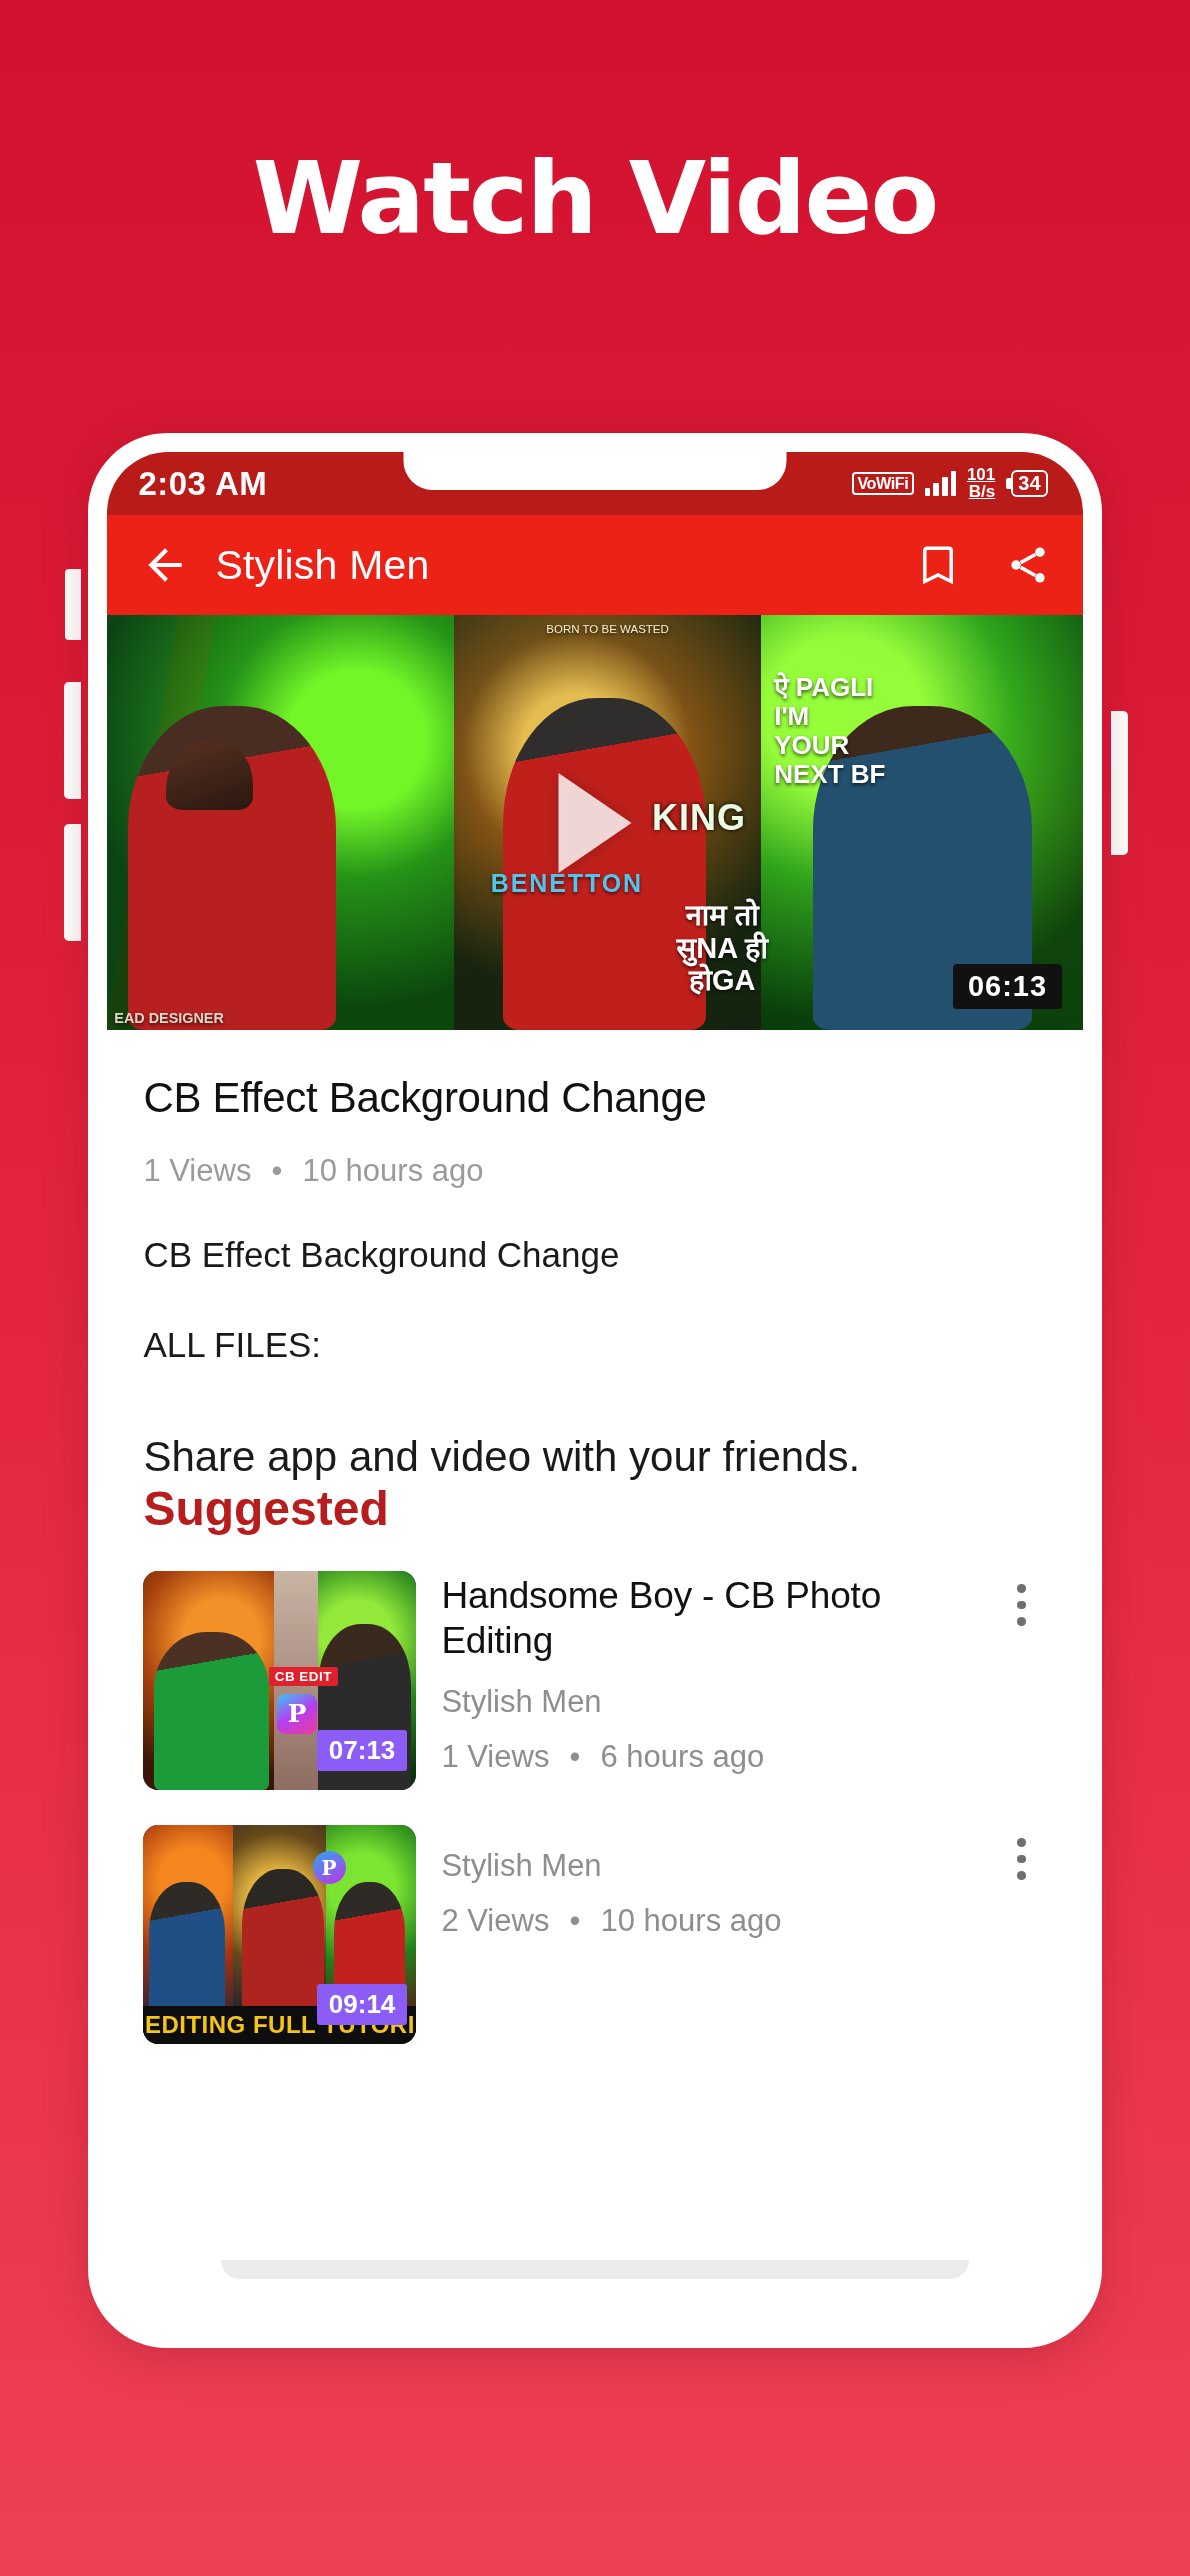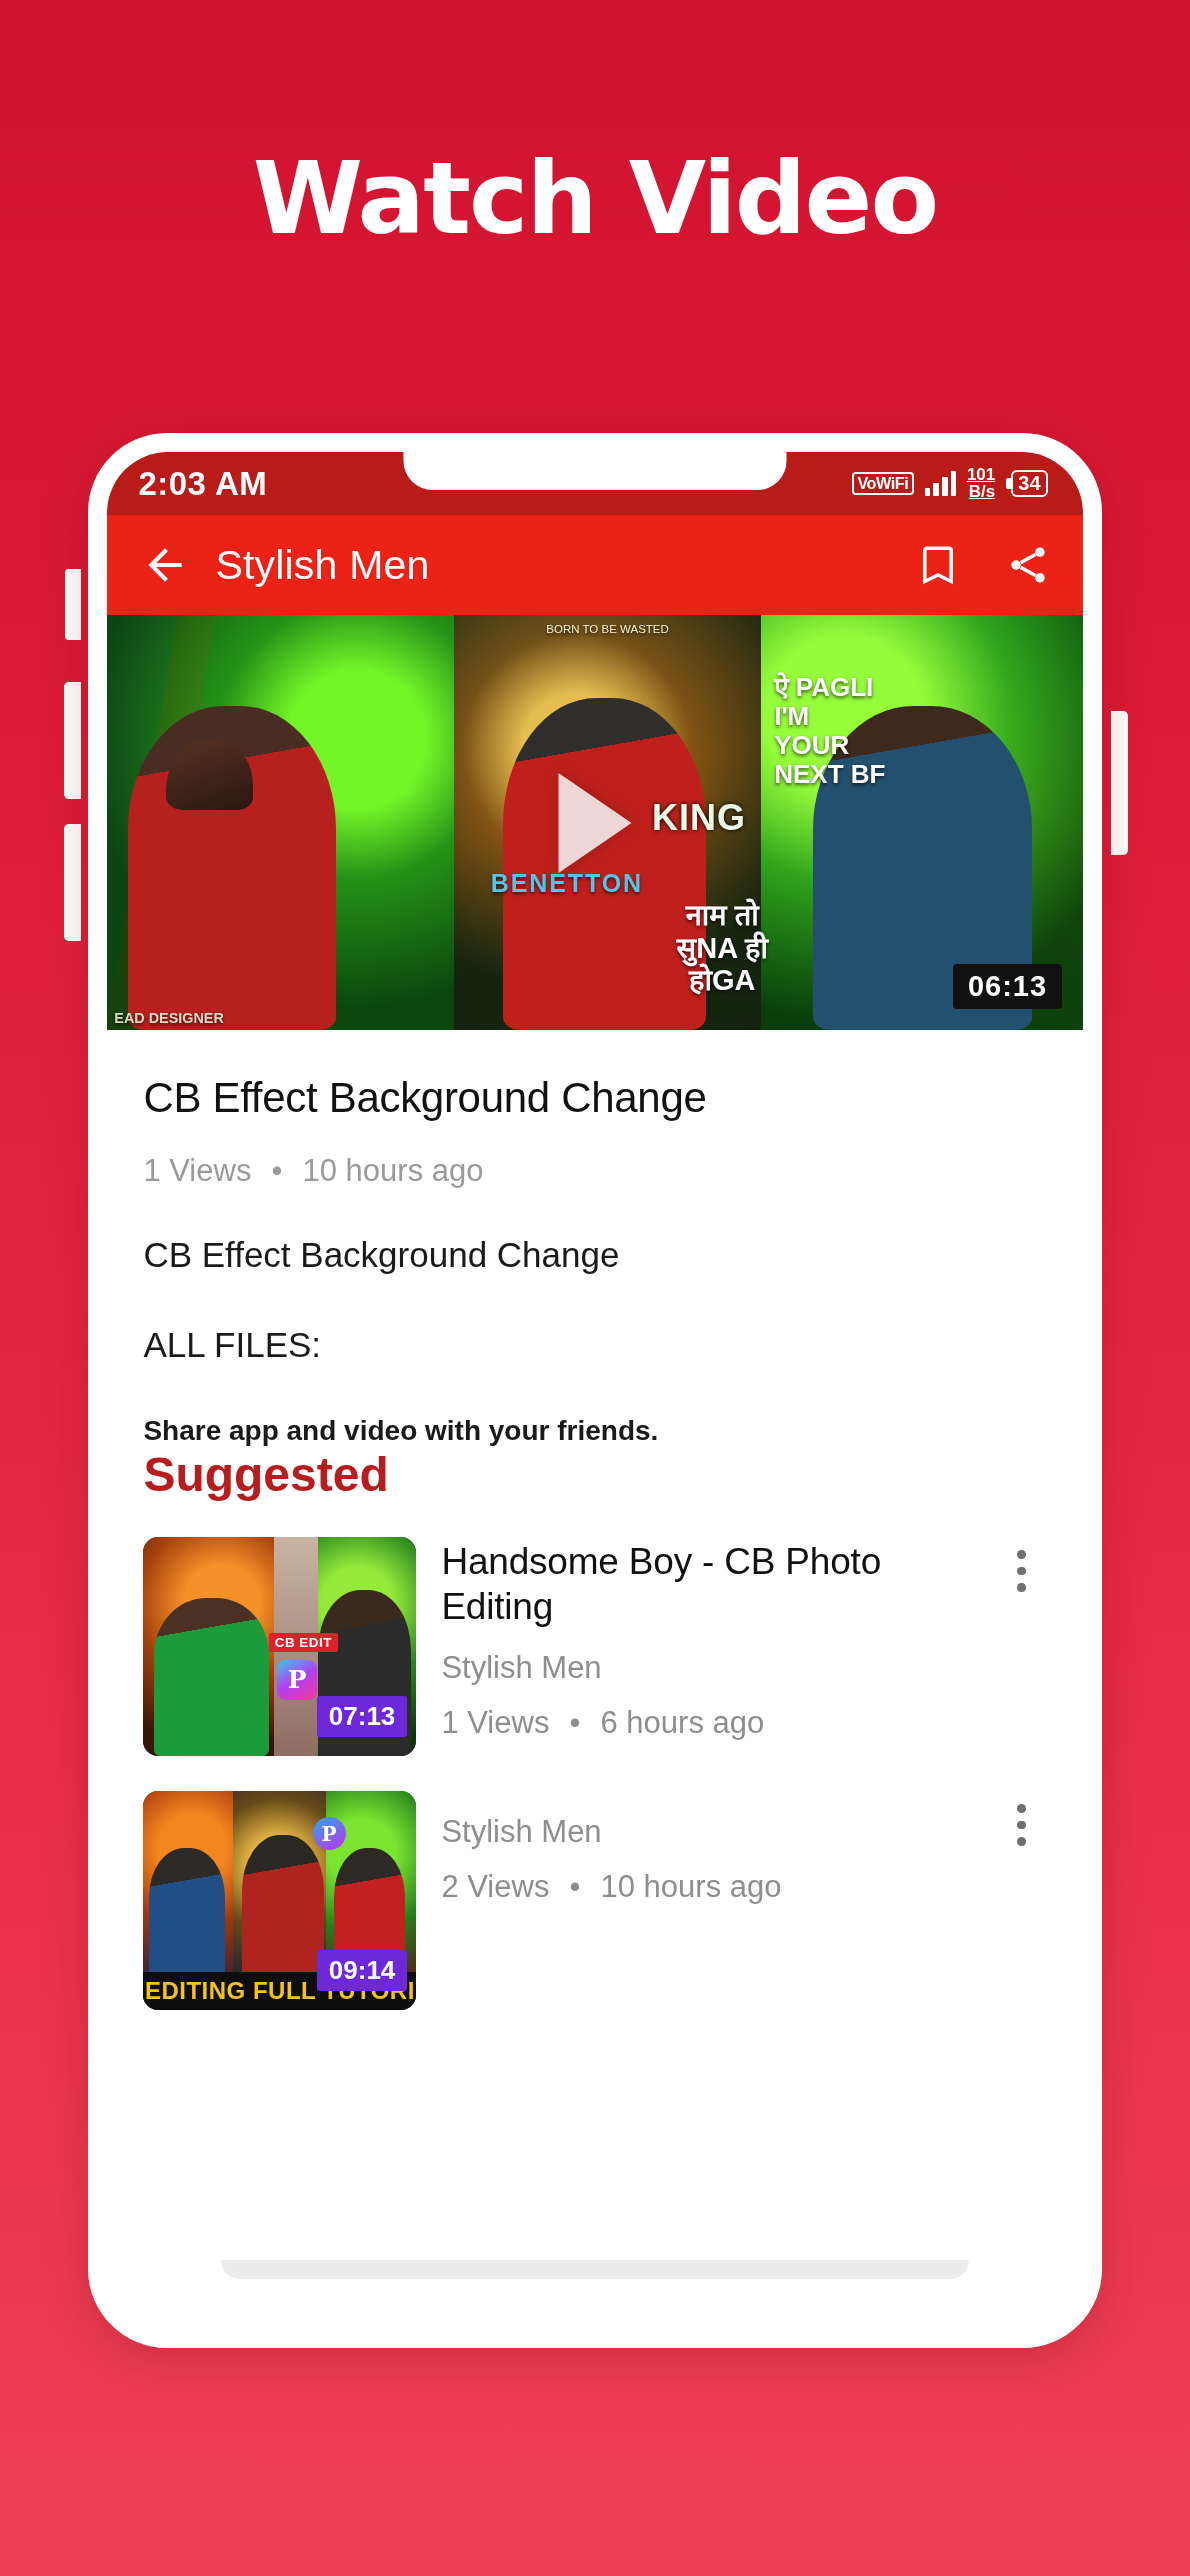--- a/index.html
+++ b/index.html
@@ -131,21 +131,21 @@
     padding:5.8px 15.3px; border-radius:3.8px; letter-spacing:1px;
   }
 
   
   .content{ padding:0 36px; }
   .video-title{ font-size:42px; color:#111; margin-top:44px; letter-spacing:-0.3px; }
   .video-meta{ font-size:31px; color:#9a9a9a; margin-top:31px; }
   .video-meta .dot{ padding:0 11.5px; }
   .video-desc{ font-size:35px; color:#1a1a1a; margin-top:46px; }
   .video-files{ font-size:35px; color:#1a1a1a; margin-top:50px; }
-  .video-share{ font-size:28px; color:#1a1a1a; margin-top:50px;font-weight:bold; }
+  .video-share{ font-size:42px; color:#1a1a1a; margin-top:68px; }
   .suggested-head{ font-size:48px; color:#b91c1c; font-weight:bold; }
 
   
   .sug-row{ display:flex; align-items:flex-start; margin-top:35px; }
   .thumb{
     position:relative; width:273px; height:219px; flex:none;
     border-radius:15.3px; overflow:hidden; background:#222;
   }
   .thumb .tp{ position:absolute; top:0; height:100%; }
   .t1-a{ left:0; width:48%;
@@ -183,21 +183,21 @@
     border-radius:46% 46% 6% 6%/36% 36% 4% 4%; }
   .ps-icon2{ position:absolute; left:62%; top:12%; width:33px; height:33px; border-radius:50%;
     background:linear-gradient(150deg,#2aa8f2,#c230e8); display:flex; align-items:center;
     justify-content:center; color:#fff; font-size:20px; font-weight:bold;
     font-family:"DejaVu Serif",serif; }
   .editing-bar{ position:absolute; left:0; bottom:0; width:100%; height:38px;
     background:#0d0d0d; color:#f5c416; font-size:24px; font-weight:bold;
     display:flex; align-items:center; justify-content:center; letter-spacing:0.5px;
     overflow:hidden; white-space:nowrap; }
   .thumb-dur{
-    position:absolute; right:9.6px; bottom:19px; background:#6d28d9; color:#fff;
+    position:absolute; right:9.6px; bottom:19px; background:#8b5cf6; color:#fff;
     font-size:26px; font-weight:600; padding:4.8px 11.5px; border-radius:2.9px;
   }
 
   .sug-info{ flex:1; padding-left:25px; padding-top:1.9px; }
   .sug-title{ font-size:37px; color:#111; line-height:1.22; letter-spacing:-0.2px; }
   .sug-channel{ font-size:31px; color:#8e8e8e; margin-top:21px; }
   .sug-stats{ font-size:31px; color:#8e8e8e; margin-top:19px; }
   .sug-stats .dot{ padding:0 11.5px; }
   .kebab{ width:52px; flex:none; display:flex; flex-direction:column; align-items:center;
     gap:7.7px; padding-top:13.4px; cursor:pointer; }

